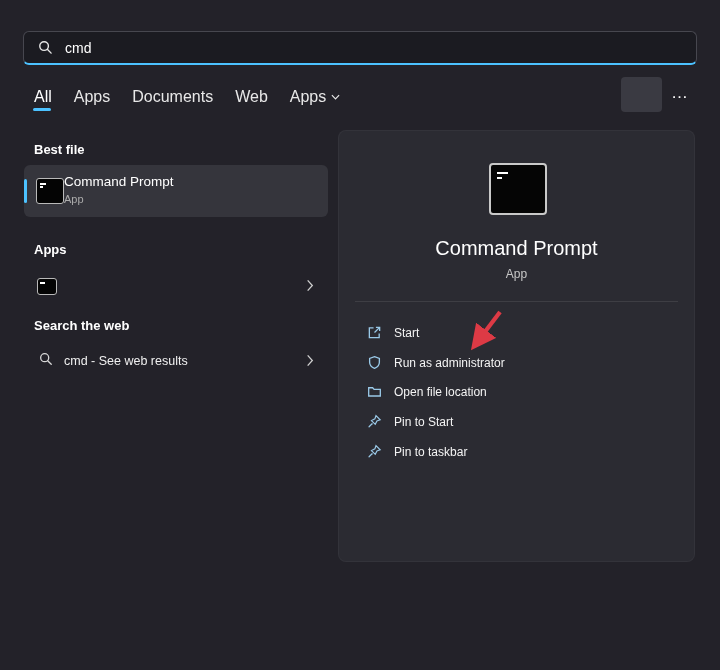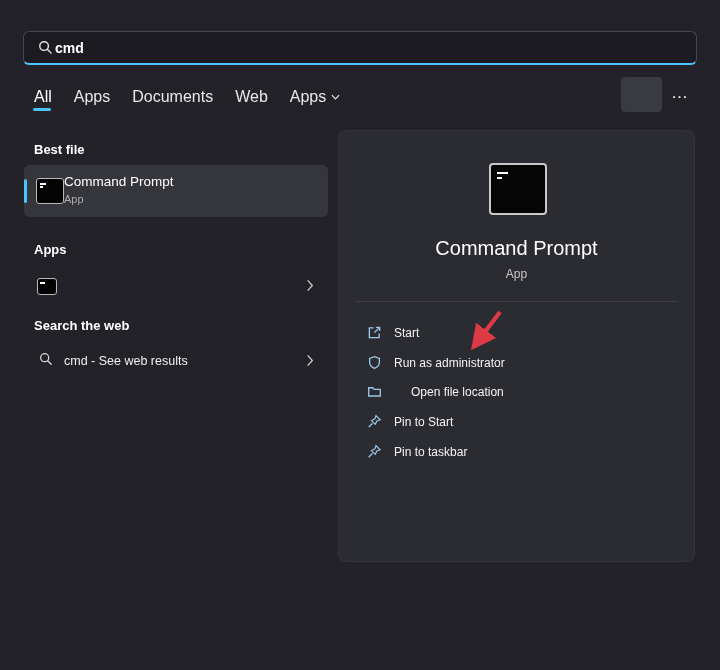--- a/index.html
+++ b/index.html
@@ -19,21 +19,21 @@
     border:1px solid #47474f;
     border-bottom:2px solid #4cc2ff;
     border-radius:6px;
     display:flex;align-items:center;
   }
   .search-box svg{margin-left:14px;flex:0 0 auto;}
   .search-input{
     background:transparent;border:none;outline:none;
     color:#ffffff;font-size:14px;
     font-family:"Liberation Sans","DejaVu Sans",sans-serif;
-    margin-left:0;width:560px;font-weight:bold;
+    margin-left:10px;width:560px;
   }
 
   
   .tabs{left:34px;top:88px;display:flex;gap:22px;font-size:16px;color:#e8e8e8;}
   .tab{cursor:default;white-space:nowrap;display:flex;align-items:center;gap:5px;}
   .tab.active{color:#ffffff;}
   .tab-underline{left:33px;top:108px;width:18px;height:3px;border-radius:2px;background:#4cc2ff;}
   .hover-square{left:621px;top:77px;width:41px;height:35px;border-radius:4px;background:#3a3a42;}
   .overflow-dots{left:664px;top:83px;width:32px;text-align:center;font-size:17px;letter-spacing:1px;color:#ffffff;}
 
@@ -178,21 +178,21 @@
       <span class="action-label">Start</span>
     </div>
 
     <div class="abs action-row" style="top:218px;">
       <svg width="15" height="15" viewBox="0 0 16 16">
         <path d="M8 1.8l5.2 1.9v4.1c0 3.4-2.3 5.4-5.2 6.4-2.9-1-5.2-3-5.2-6.4V3.7z" fill="none" stroke="#9ac9e8" stroke-width="1.4"></path>
       </svg>
       <span class="action-label">Run as administrator</span>
     </div>
 
-    <div class="abs action-row" style="top:247px;gap:17px;">
+    <div class="abs action-row" style="top:247px;">
       <svg width="15" height="15" viewBox="0 0 16 16">
         <path d="M1.8 4h4.2l1.6 1.8h6.6v7H1.8z" fill="none" stroke="#9ac9e8" stroke-width="1.4"></path>
       </svg>
       <span class="action-label">Open file location</span>
     </div>
 
     <div class="abs action-row" style="top:277px;">
       <svg width="15" height="15" viewBox="0 0 16 16">
         <path d="M9.6 1.8 L14 6.2 L10.6 7.4 L8.8 11 L4.8 7 L8.4 5.2 Z" fill="none" stroke="#9ac9e8" stroke-width="1.3"></path>
         <line x1="5.4" y1="10.4" x2="2.2" y2="13.6" stroke="#9ac9e8" stroke-width="1.3" stroke-linecap="round"></line>

